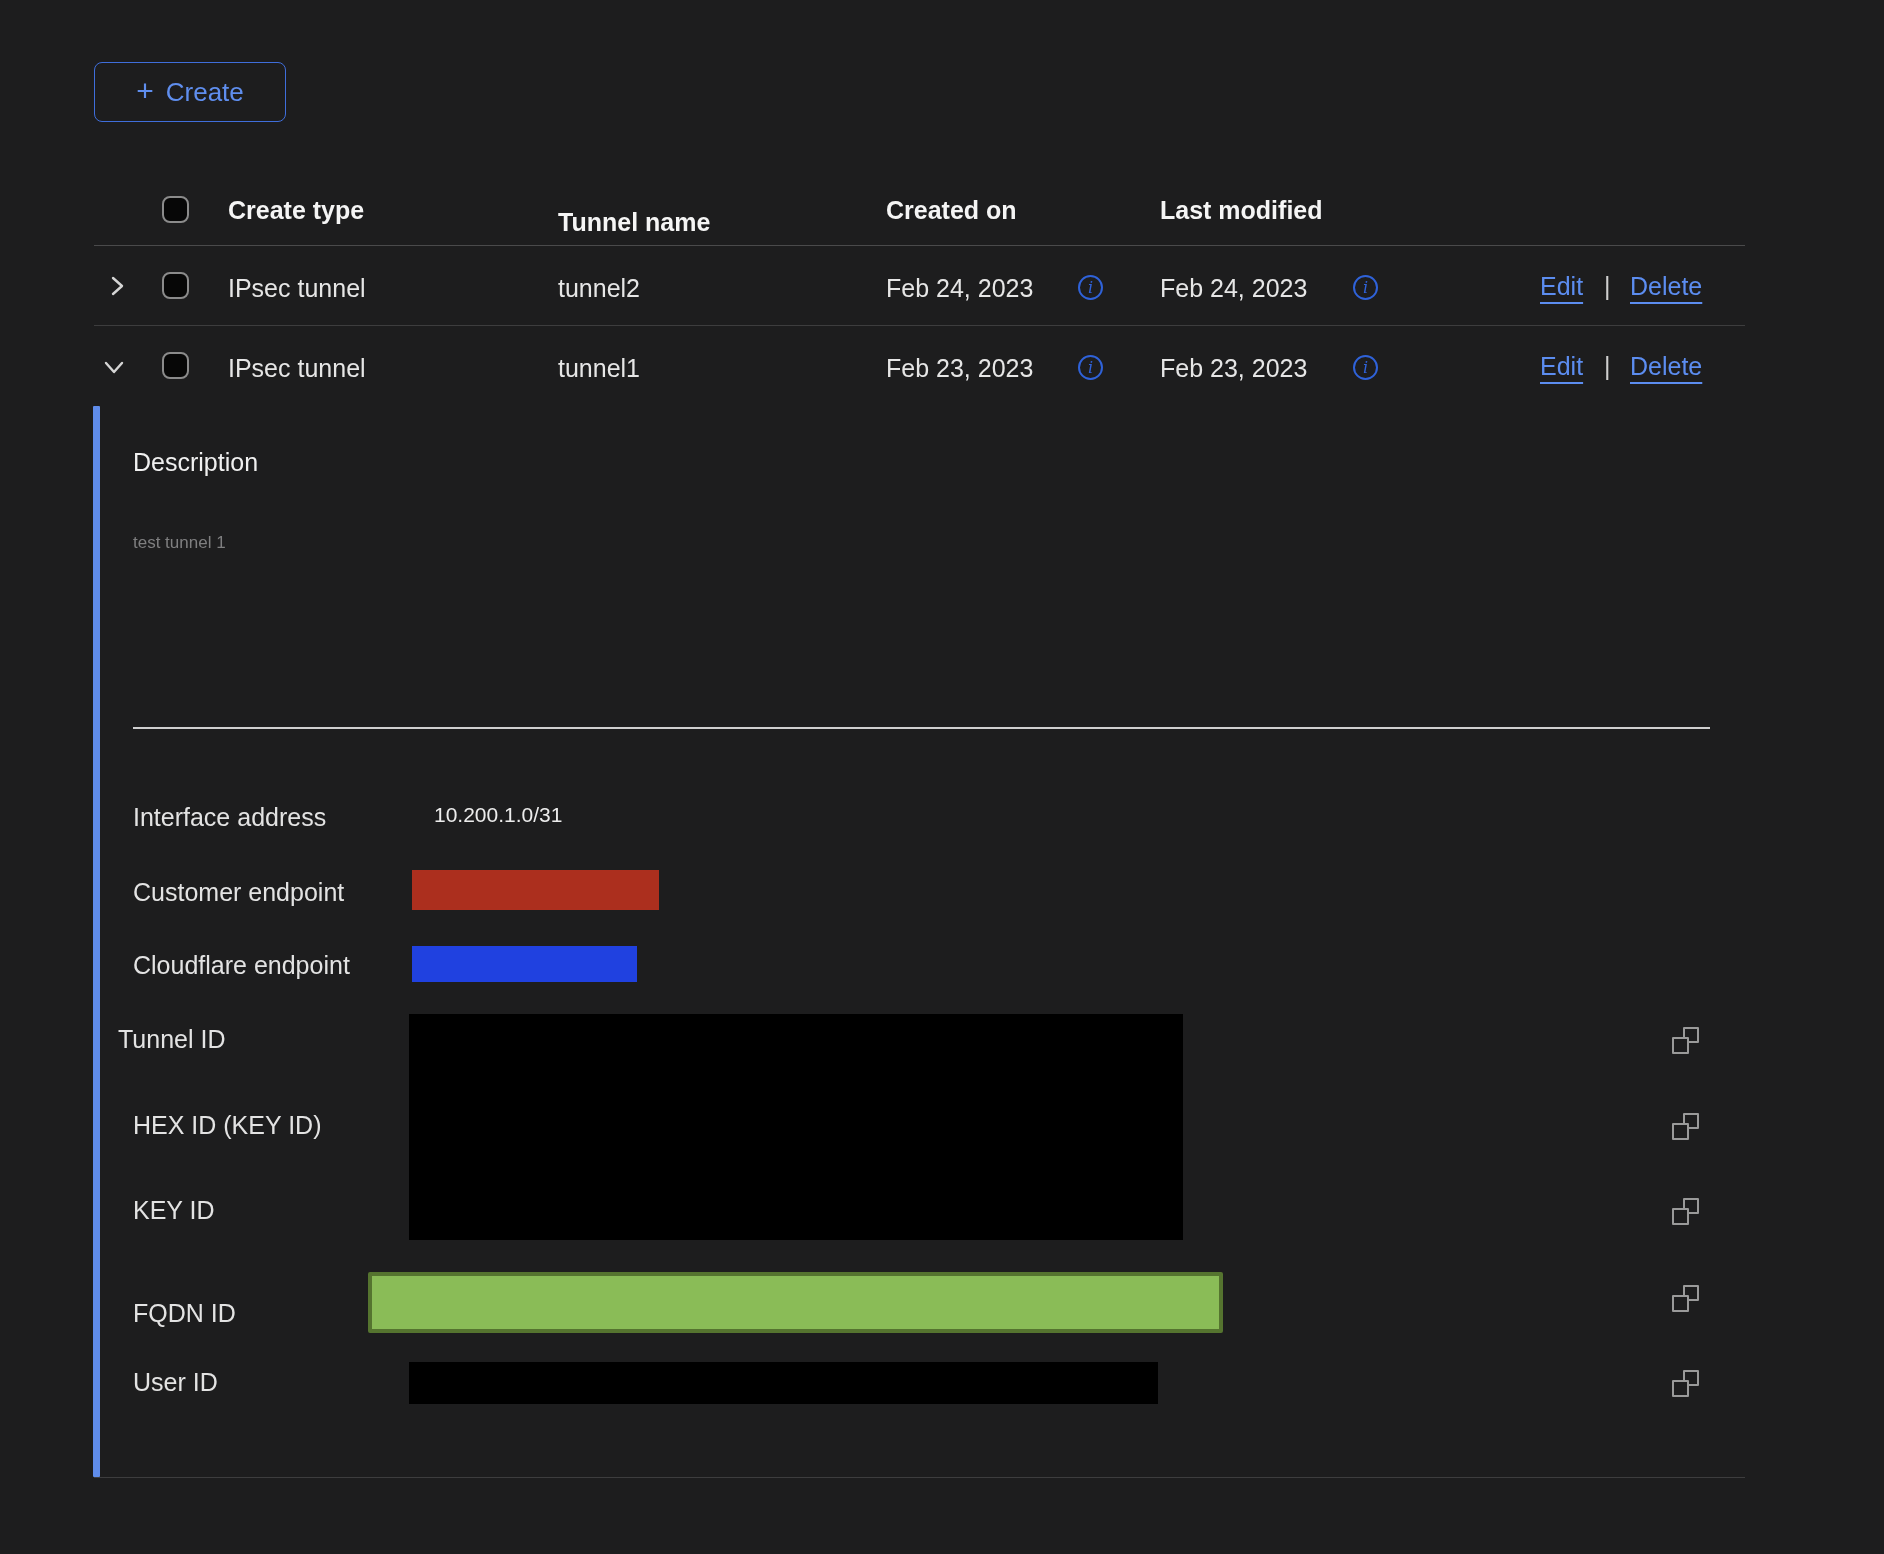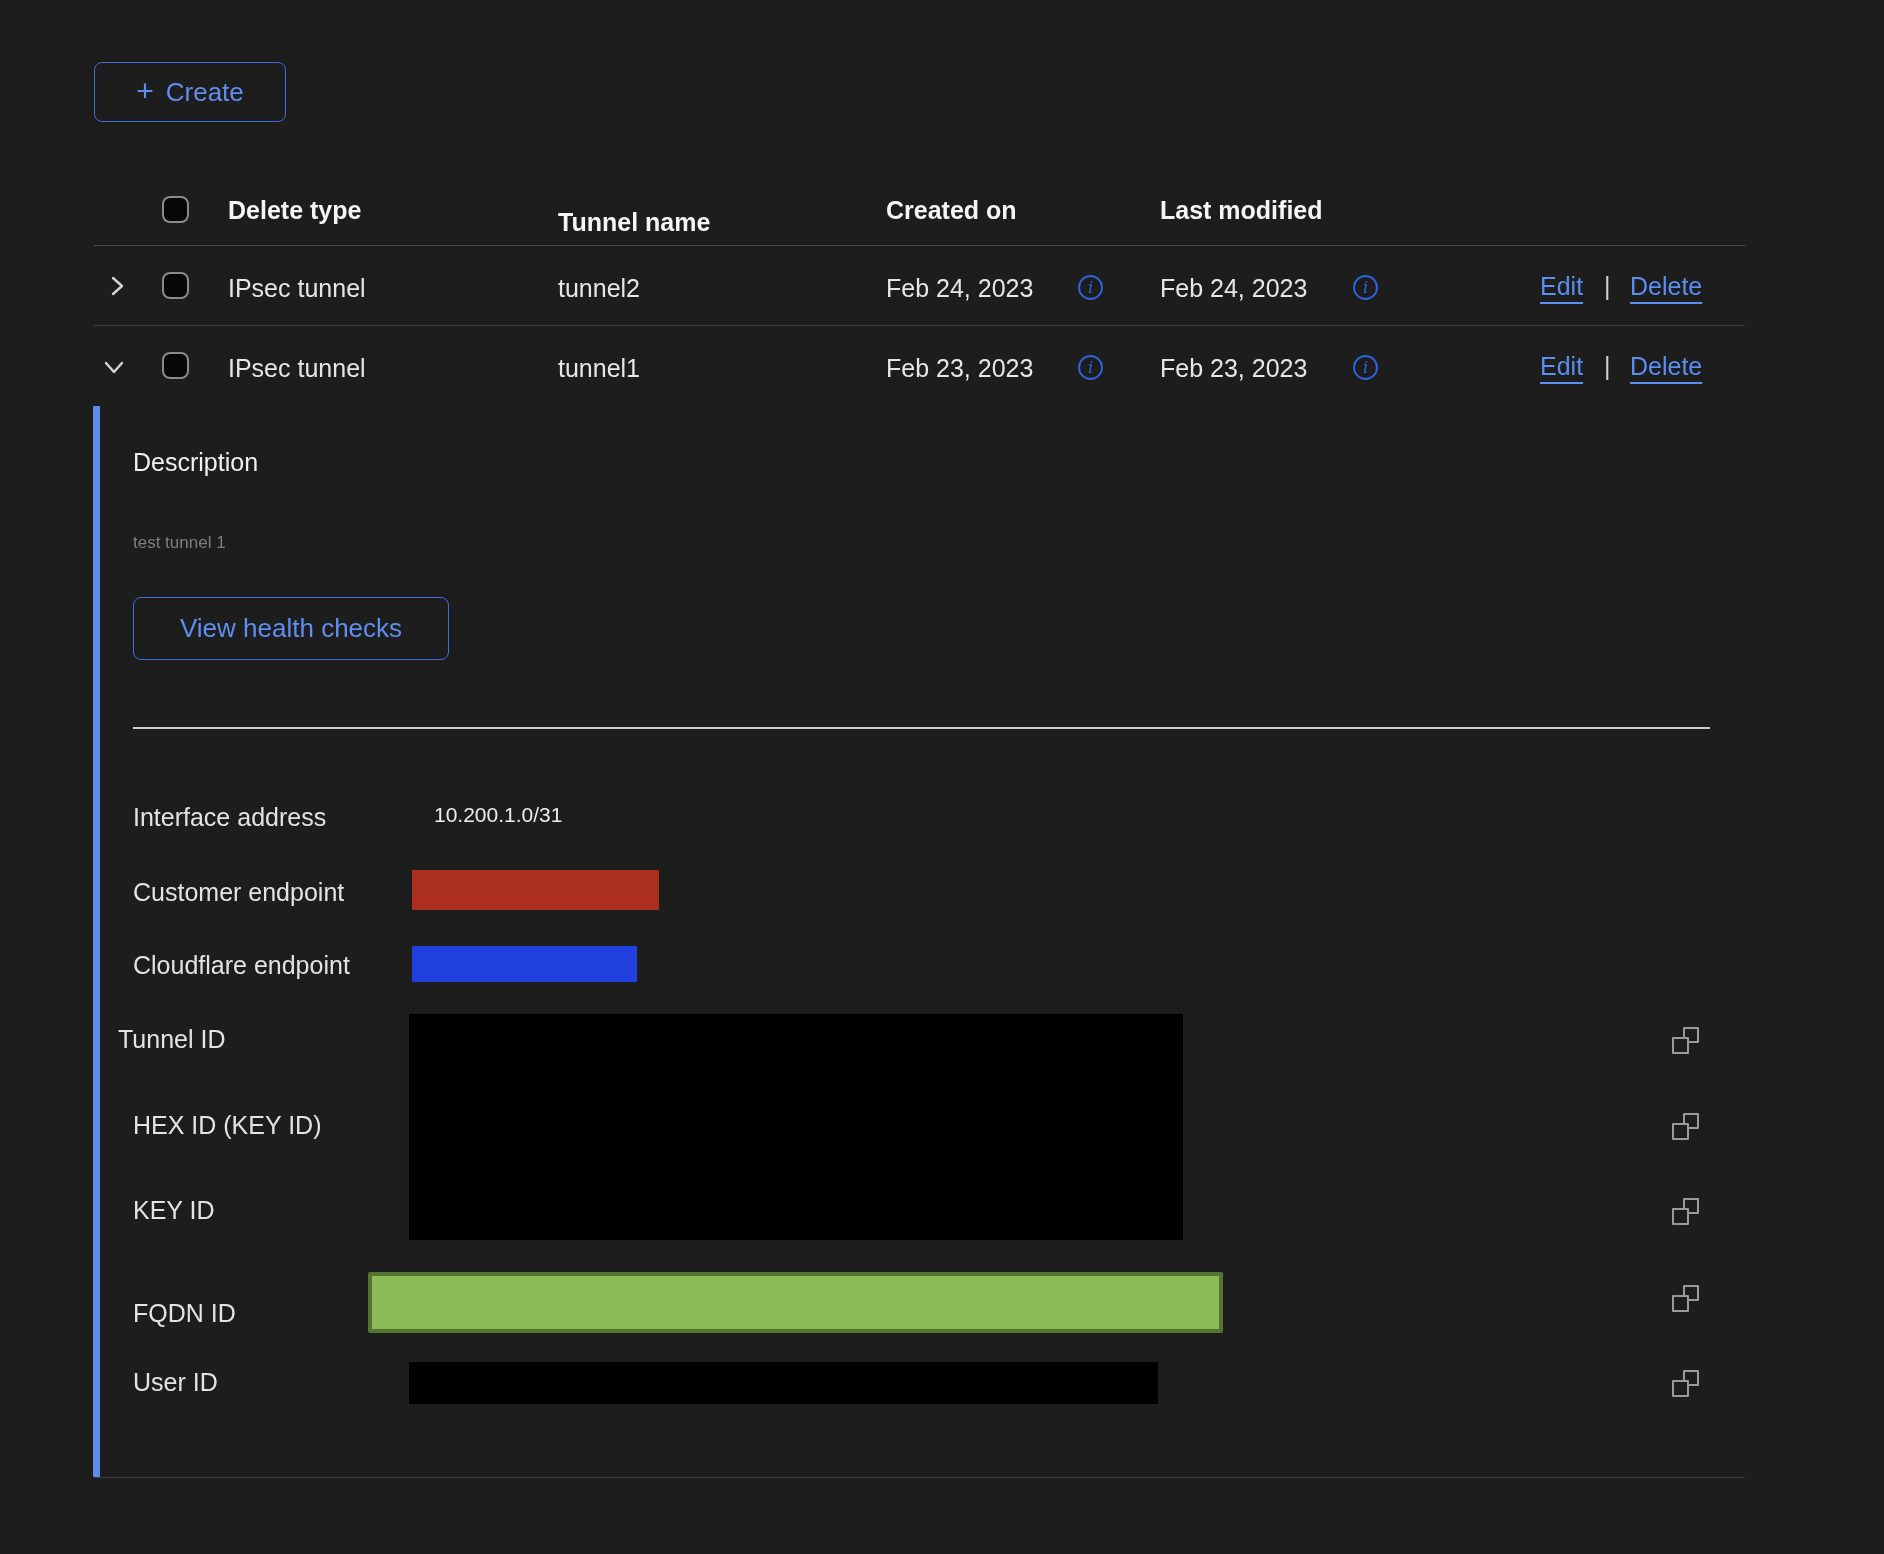--- a/index.html
+++ b/index.html
@@ -115,21 +115,21 @@
 <body>
 
 <div class="page">
 
   <button class="btn" style="left:94px; top:62px; width:192px; height:60px;">
     <span class="plus-glyph">+</span>
     <span>Create</span>
   </button>
 
   <span class="checkbox" style="left:162px; top:196px;"></span>
-  <span class="cell th" style="left:228px; top:196px;">Delete type</span>
+  <span class="cell th" style="left:228px; top:196px;">Create type</span>
   <span class="cell th" style="left:558px; top:196px;margin-top:12px;">Tunnel name</span>
   <span class="cell th" style="left:886px; top:196px;">Created on</span>
   <span class="cell th" style="left:1160px; top:196px;">Last modified</span>
   <div class="divider header" style="left:94px; top:245px; width:1651px;"></div>
 
   <span class="chevron" style="left:104px; top:273px;">
     <svg width="26" height="26" viewBox="0 0 26 26">
         <polyline points="9,5 18,13 9,21" fill="none" stroke="#d5d5d5" stroke-width="2.4" stroke-linecap="round" stroke-linejoin="round"></polyline>
       </svg>
   </span>
@@ -159,23 +159,20 @@
   <span class="info-icon" style="left:1353px; top:355px;">i</span>
   <span class="link" style="left:1540px; top:352px;">Edit</span>
   <span class="action-sep" style="left:1604px; top:352px;">|</span>
   <span class="link" style="left:1630px; top:352px;">Delete</span>
 
   <div class="left-bar" style="left:93px; top:406px; height:1071px;"></div>
 
   <span class="label strong" style="left:133px; top:448px;">Description</span>
   <span class="muted" style="left:133px; top:533px;">test tunnel 1</span>
 
-  <button class="btn" style="left:133px; top:597px; width:316px; height:63px;">
-    <span>View health checks</span>
-  </button>
 
   <div class="divider bright" style="left:133px; top:727px; width:1577px;"></div>
 
   <span class="label" style="left:133px; top:803px;">Interface address</span>
   <span class="value" style="left:434px; top:803px;">10.200.1.0/31</span>
 
   <span class="label" style="left:133px; top:878px;">Customer endpoint</span>
   <div class="redact red" style="left:412px; top:870px; width:247px; height:40px;"></div>
 
   <span class="label" style="left:133px; top:951px;">Cloudflare endpoint</span>

